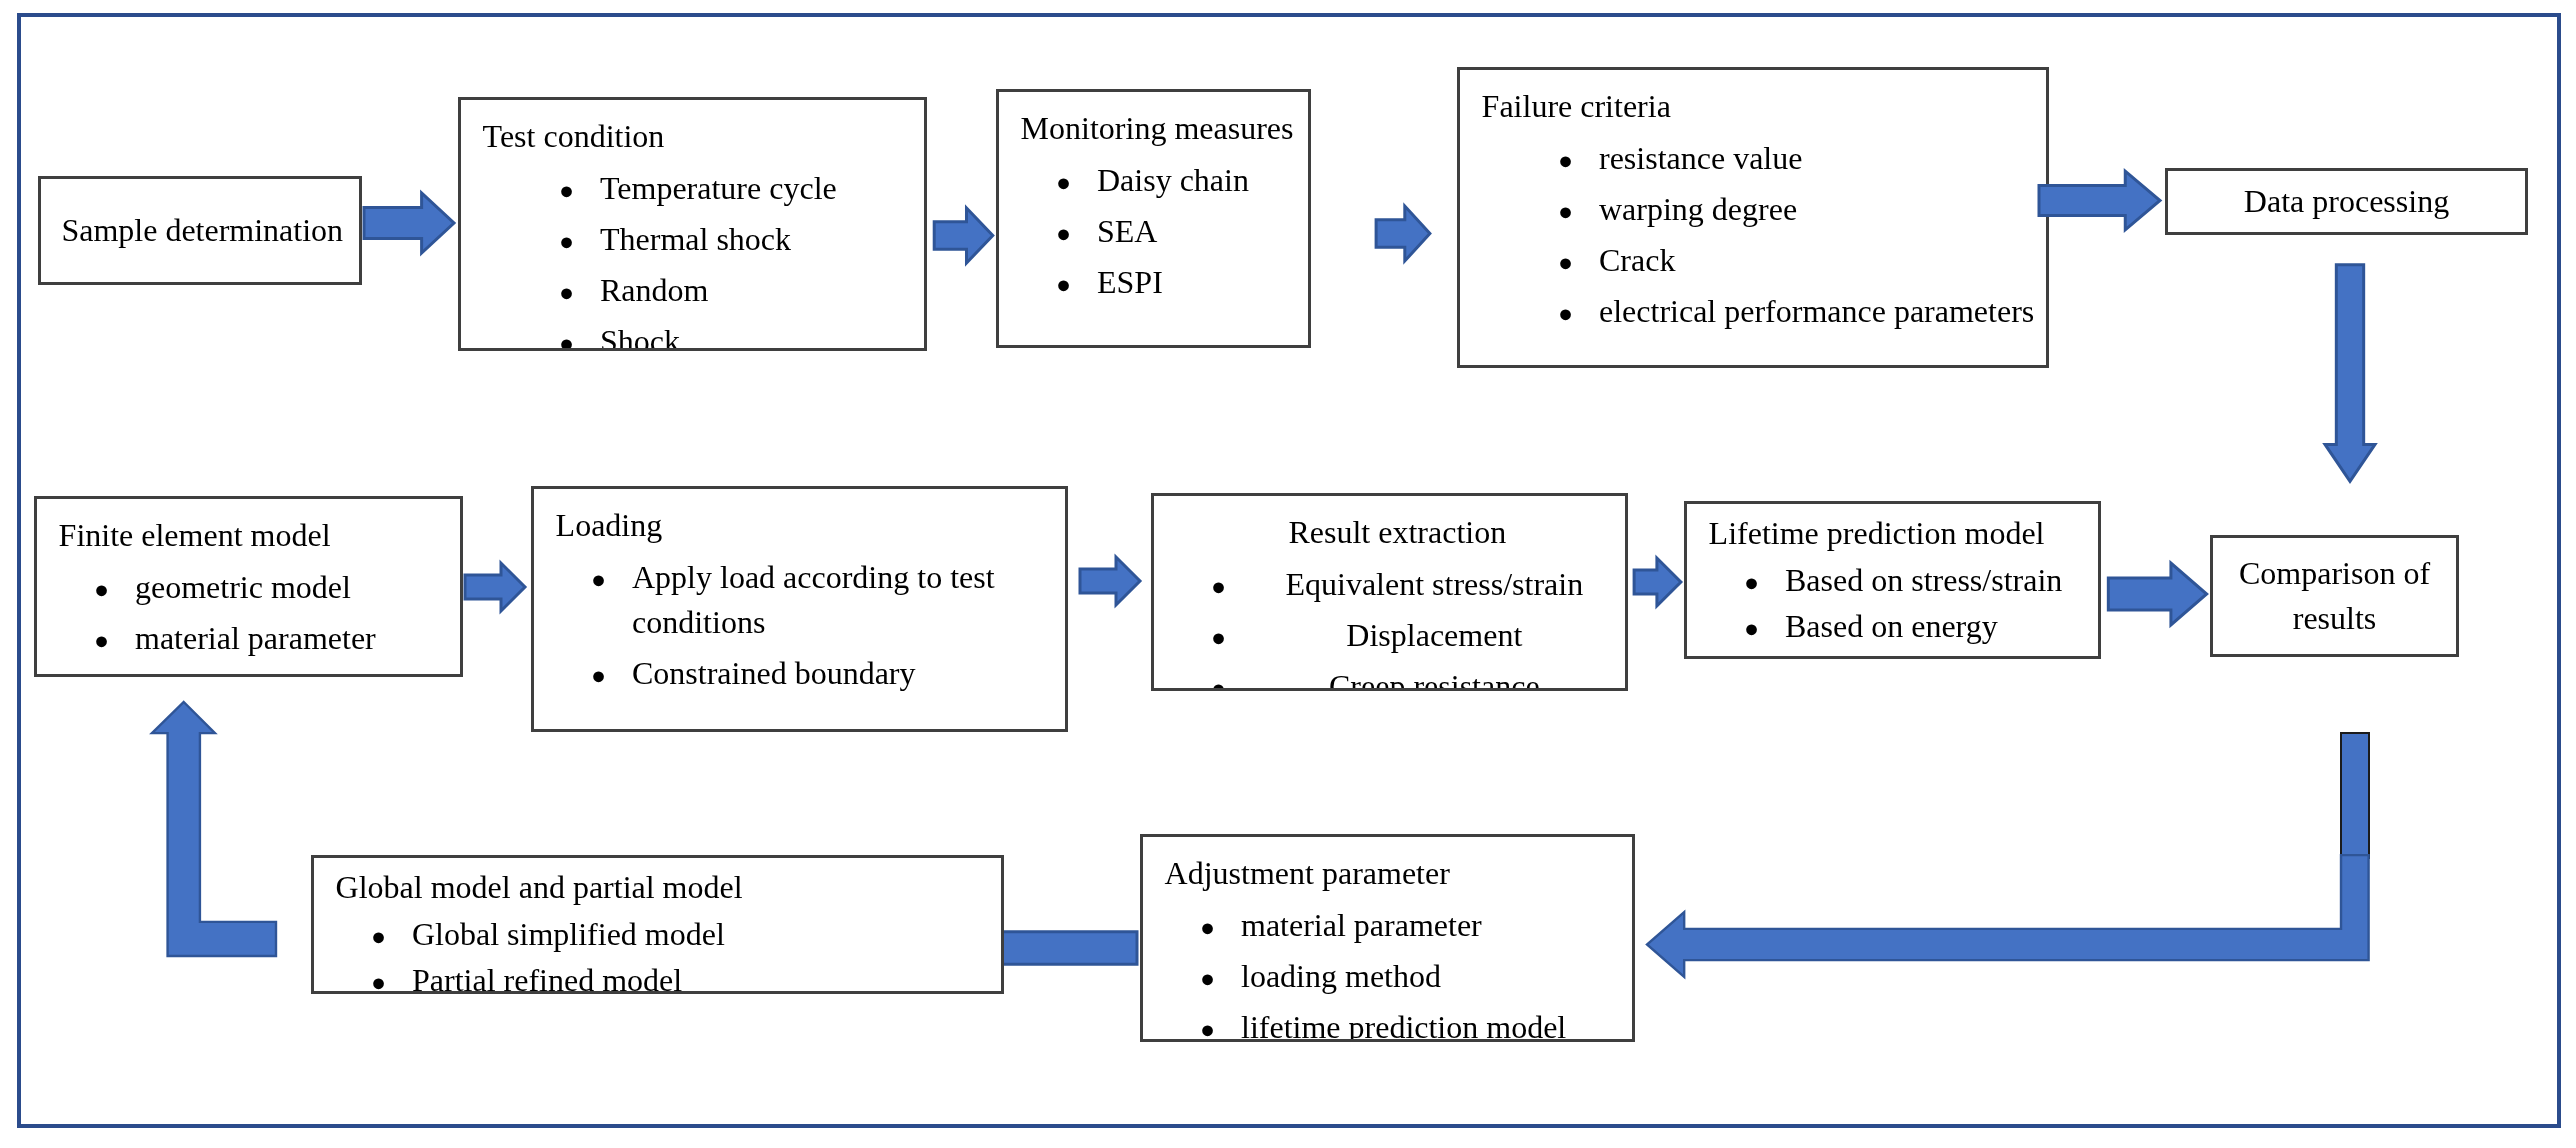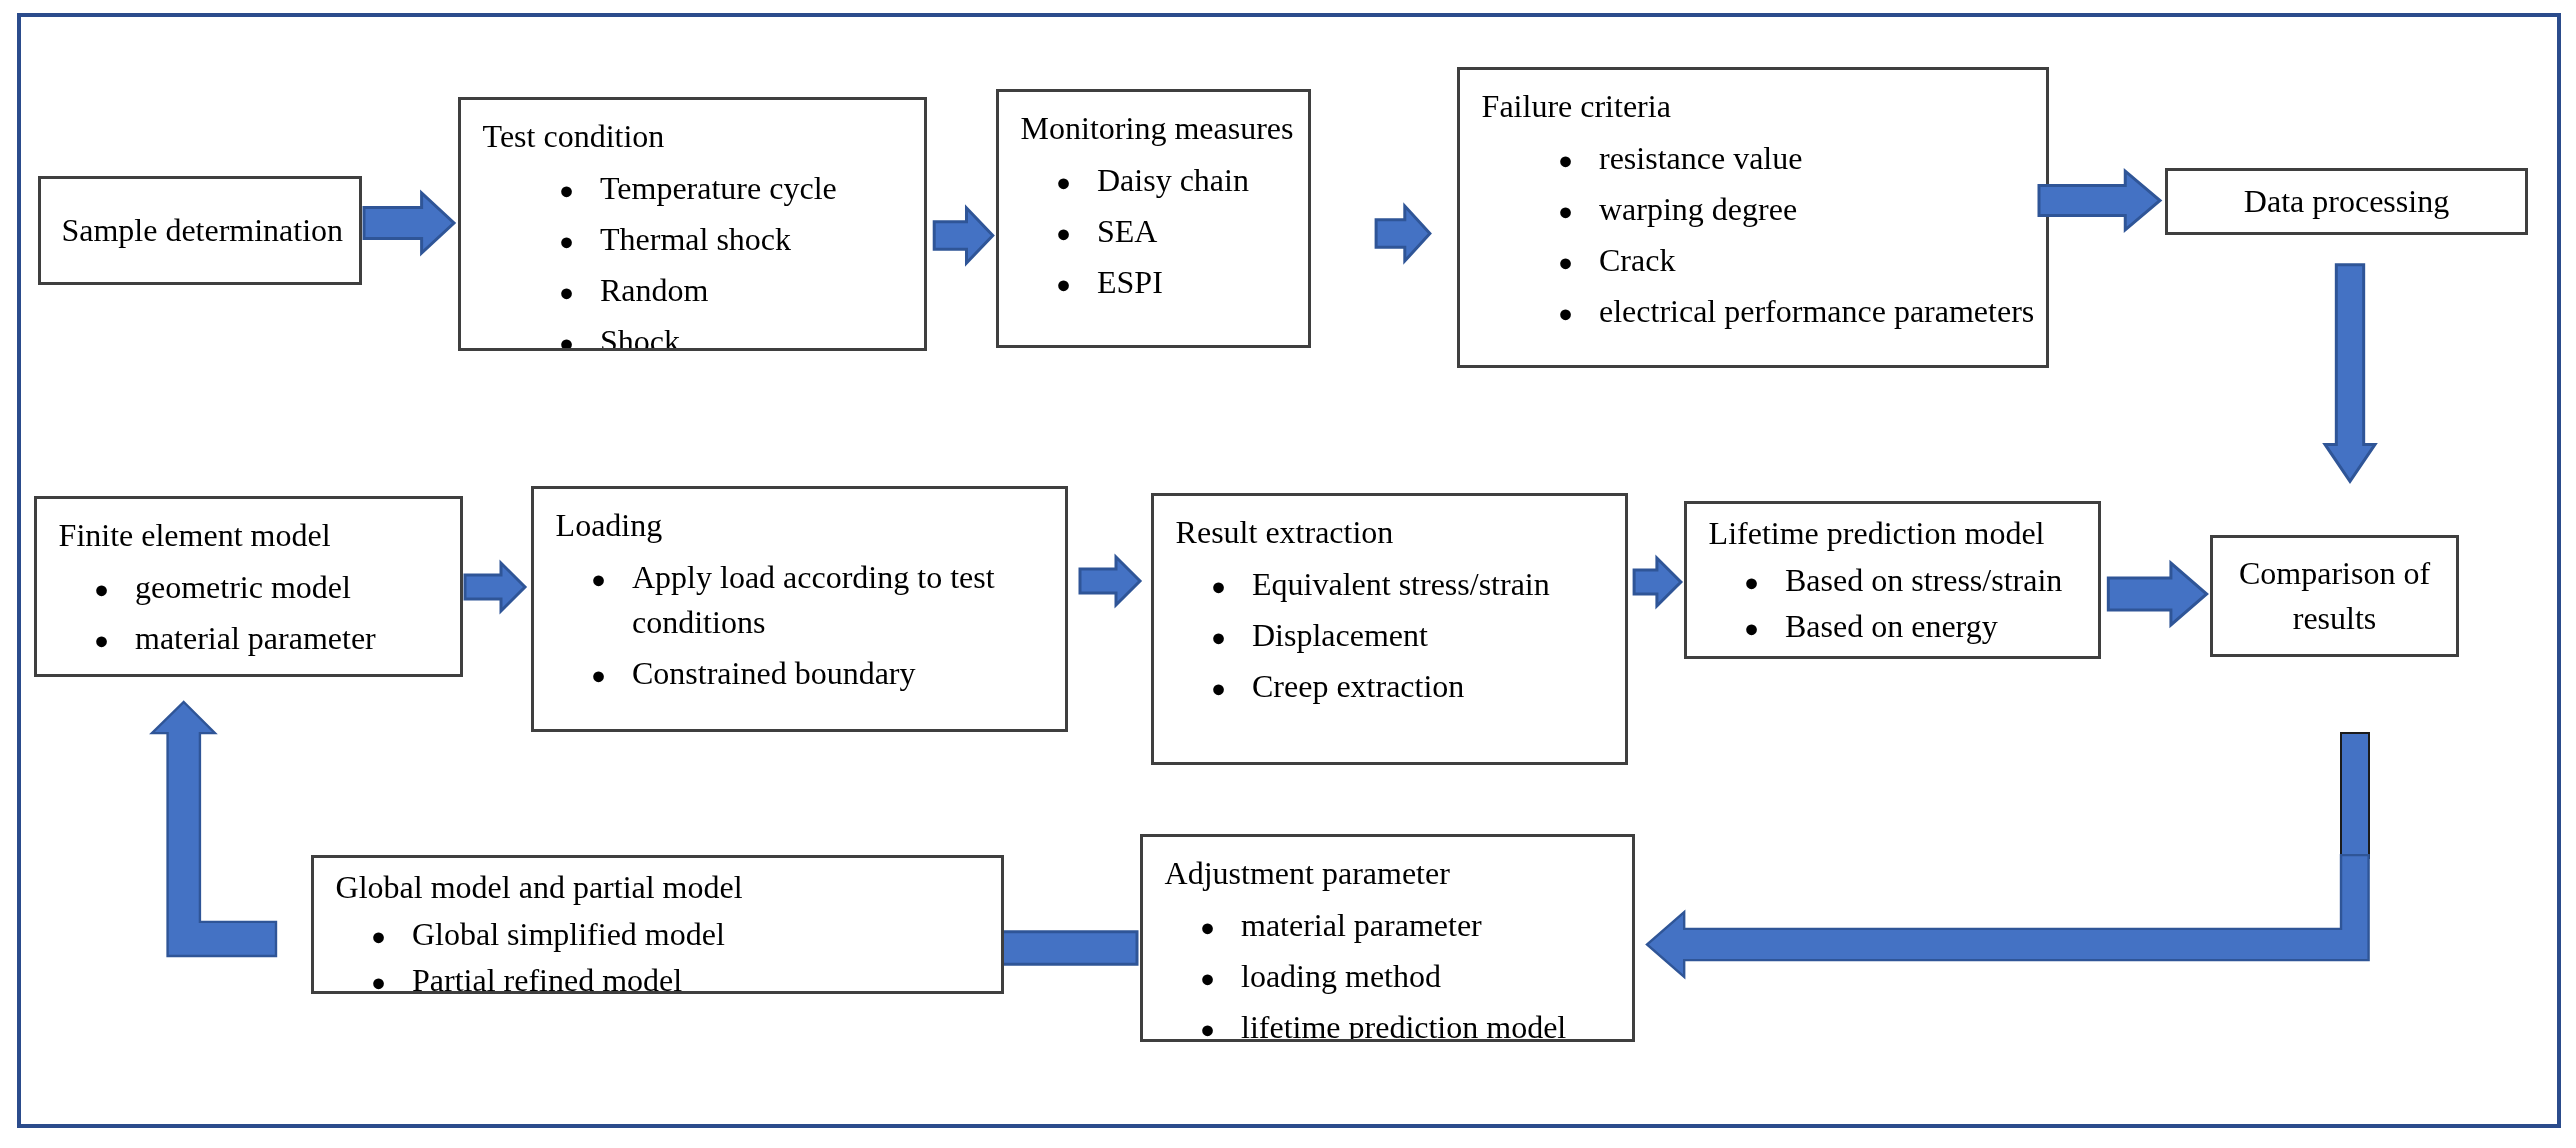--- a/index.html
+++ b/index.html
@@ -182,33 +182,33 @@
     <div class="bullet">
       <span class="dot"></span>
       <span class="b-text">Constrained boundary</span>
     </div>
   </div>
 
   <svg class="conn" style="left:1080px; top:557px;" width="60" height="48" viewBox="0 0 100 80">
     <polygon points="0,20 60,20 60,0 100,40 60,80 60,60 0,60"></polygon>
   </svg>
 
-  <div class="box ind-small" style="left:1151px; top:493px; width:477px; height:272px;">
+  <div class="box ind-small" style="left:1151px; top:493px; width:477px; height:198px;text-align:center;">
     <div class="title">Result extraction</div>
     <div class="bullet">
       <span class="dot"></span>
       <span class="b-text">Equivalent stress/strain</span>
     </div>
     <div class="bullet">
       <span class="dot"></span>
       <span class="b-text">Displacement</span>
     </div>
     <div class="bullet">
       <span class="dot"></span>
-      <span class="b-text">Creep extraction</span>
+      <span class="b-text">Creep resistance</span>
     </div>
   </div>
 
   <svg class="conn" style="left:1634px; top:558px;" width="47" height="48" viewBox="0 0 78 80">
     <polygon points="0,20 38,20 38,0 78,40 38,80 38,60 0,60"></polygon>
   </svg>
 
   <div class="box ind-small tight" style="left:1684px; top:501px; width:417px; height:158px;">
     <div class="title">Lifetime prediction model</div>
     <div class="bullet">

